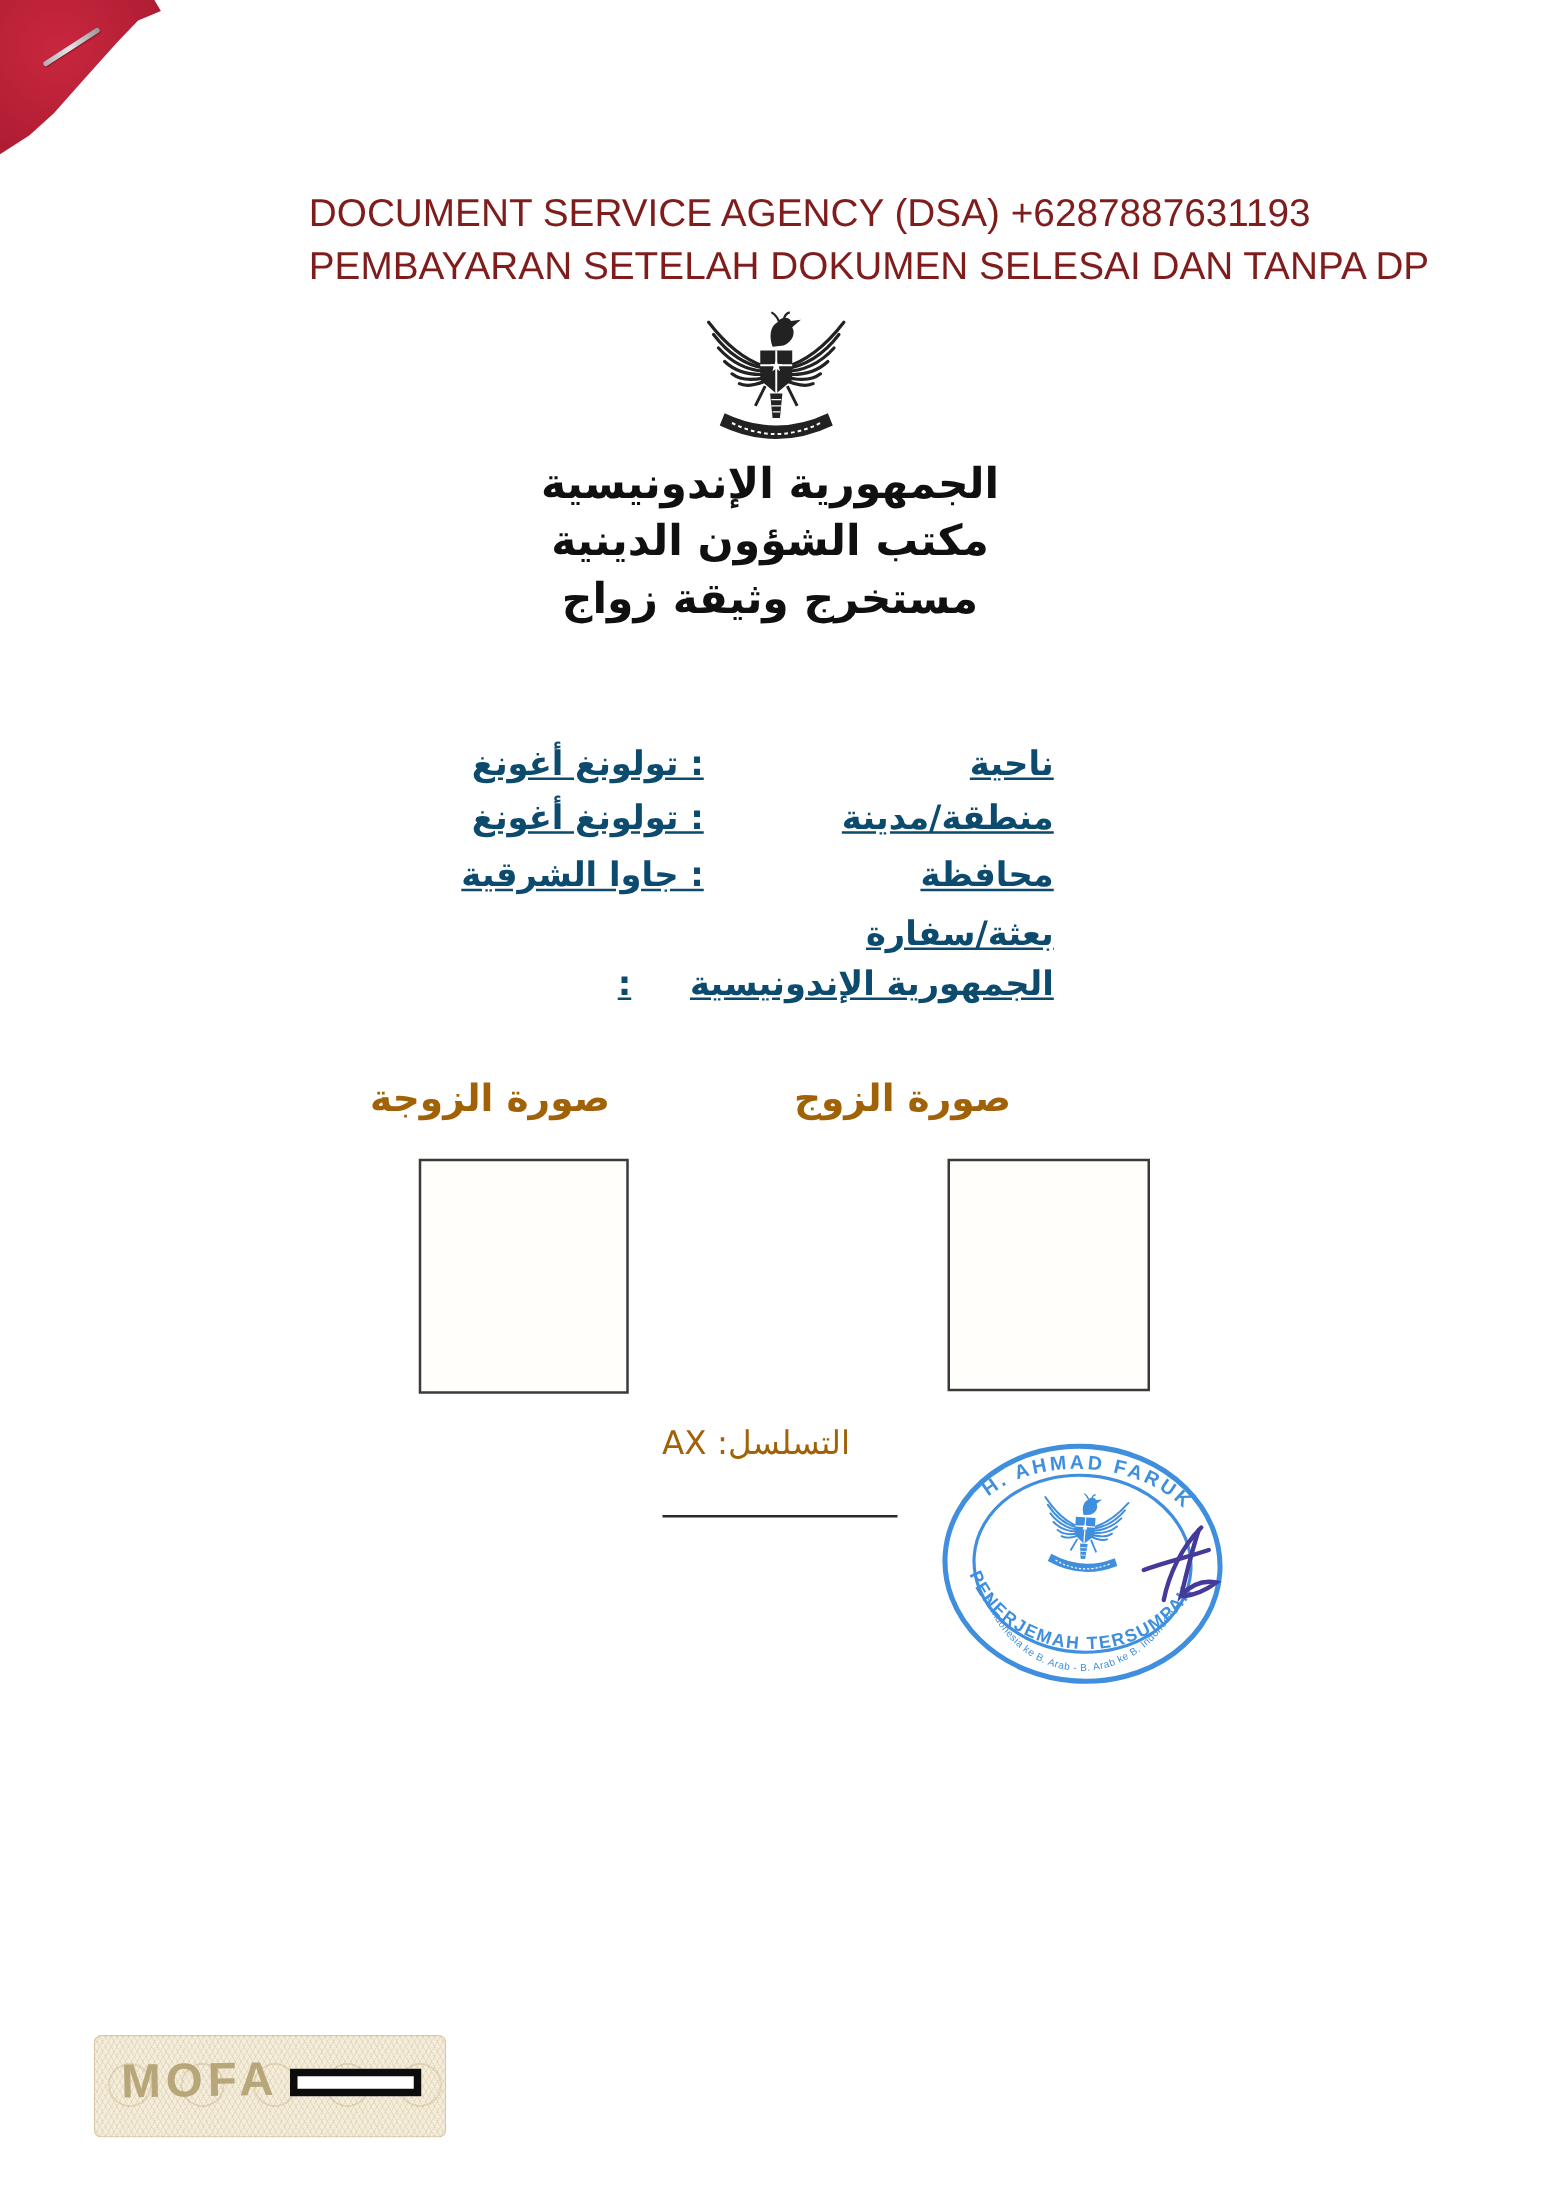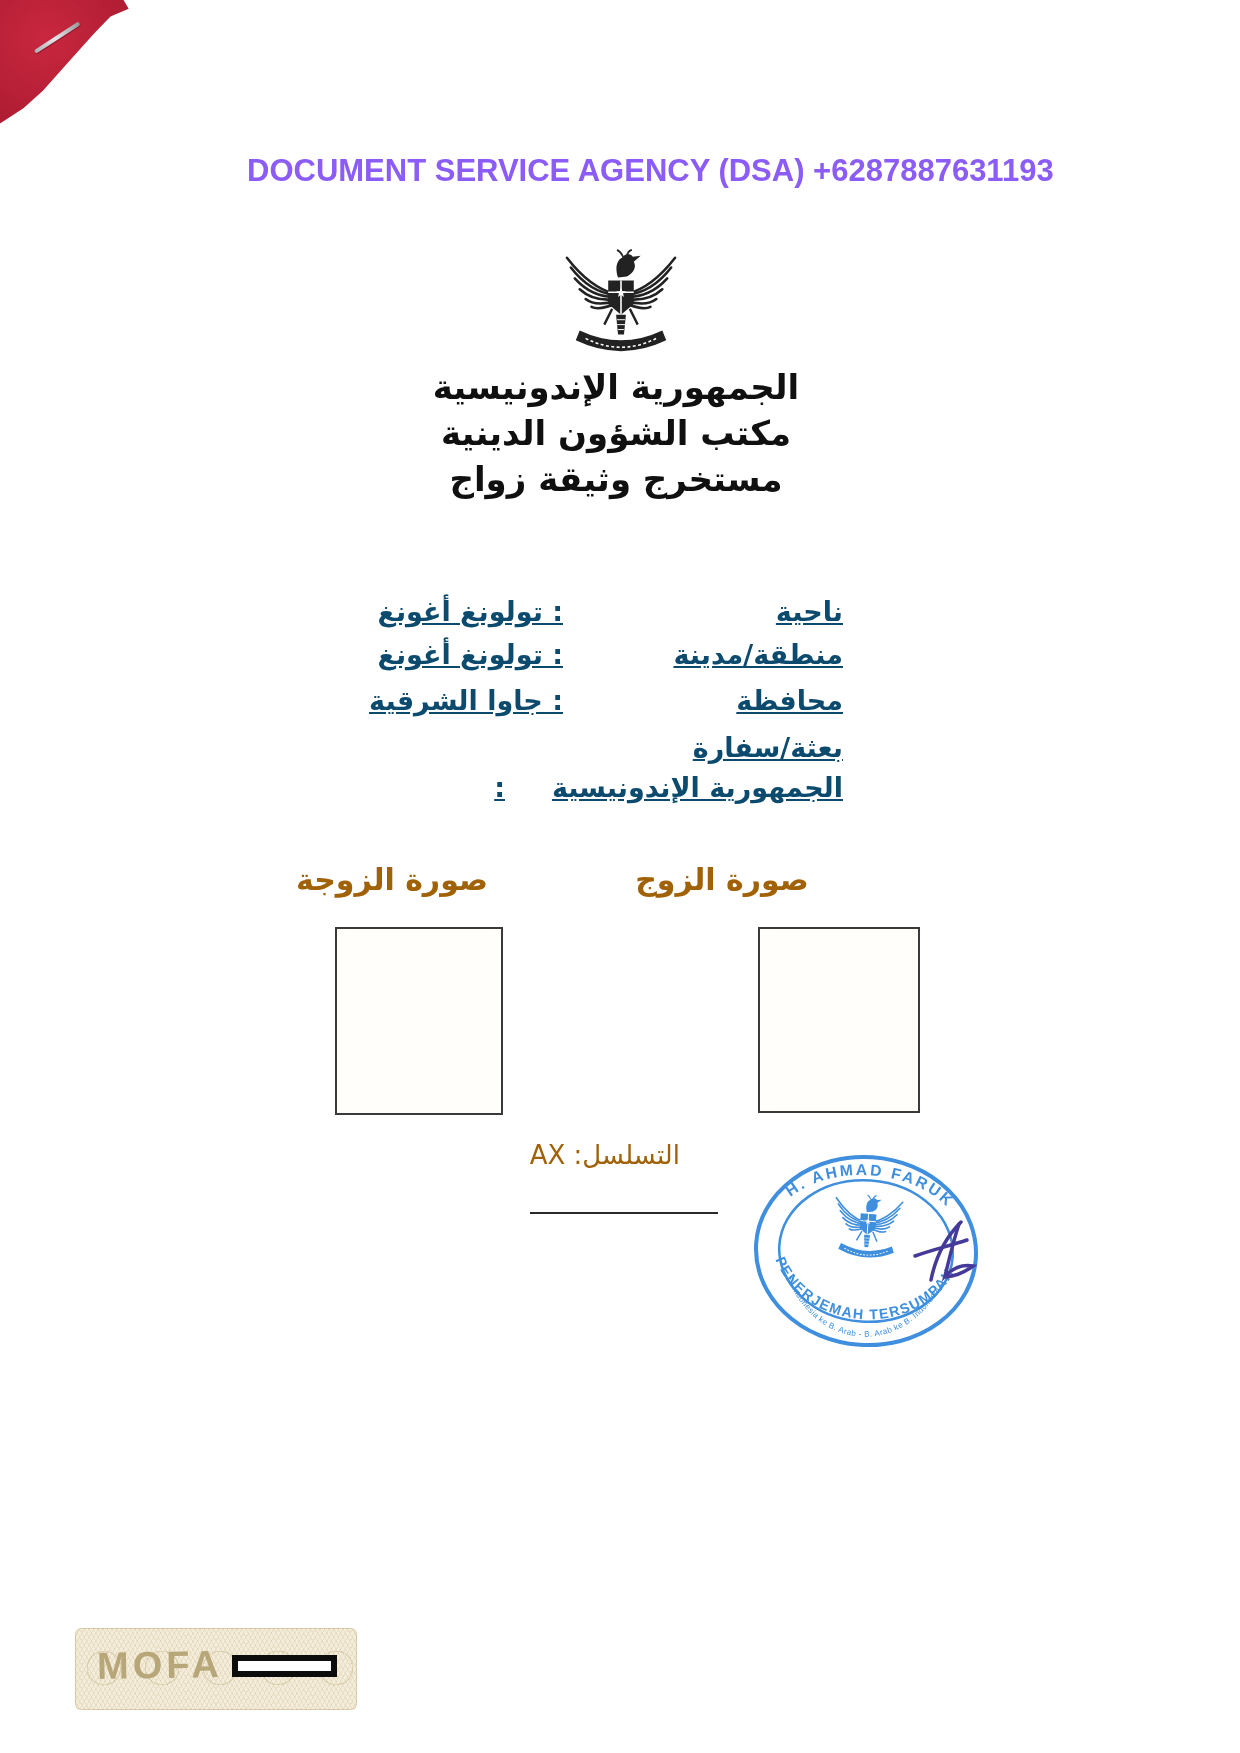--- a/index.html
+++ b/index.html
@@ -17,22 +17,22 @@
   .staple {
     position:absolute; left:35px; top:50px; width:53px; height:4px; border-radius:2px;
     background: linear-gradient(90deg,#aeaeb2,#e6e6ea 45%,#96979b);
     transform: rotate(-33deg); transform-origin:0 50%;
     box-shadow:0 1px 1px rgba(60,0,10,.45);
   }
 
   
   .header {
     position:absolute; left:247px; top:150px;
-    font-family:"Liberation Sans", sans-serif; font-weight:bold;
-    font-size:31px; line-height:42px; color:#8b5cf6; white-space:nowrap;
+    font-family:"Liberation Sans", sans-serif; font-weight:normal;
+    font-size:31px; line-height:42px; color:#7f1d1d; white-space:nowrap;
   }
 
   
   .emblem { position:absolute; left:562px; top:247px; width:118px; height:112px; color:#222; }
 
   
   .title {
     position:absolute; left:398px; top:364px; width:436px; text-align:center;
     direction:rtl; font-weight:bold; font-size:34px; line-height:46px; color:#101010;
   }
@@ -118,20 +118,21 @@
       <path fill="currentColor" d="M18,84 Q60,104 102,84 L106,94 Q60,116 14,94 Z"></path>
       <path stroke="#fff" stroke-width="1.6" stroke-dasharray="3 2.5" fill="none" d="M24,92 Q60,110 96,92"></path>
     </symbol>
   </svg>
 
   <div class="red-corner"></div>
   <div class="staple"></div>
 
   <div class="header">
     <div>DOCUMENT SERVICE AGENCY (DSA) +6287887631193</div>
+    <div>PEMBAYARAN SETELAH DOKUMEN SELESAI DAN TANPA DP</div>
   </div>
 
   <svg class="emblem" viewBox="0 0 120 112">
     <use href="#garuda"></use>
   </svg>
 
   <div class="title">
     <div>الجمهورية الإندونيسية</div>
     <div>مكتب الشؤون الدينية</div>
     <div>مستخرج وثيقة زواج</div>

